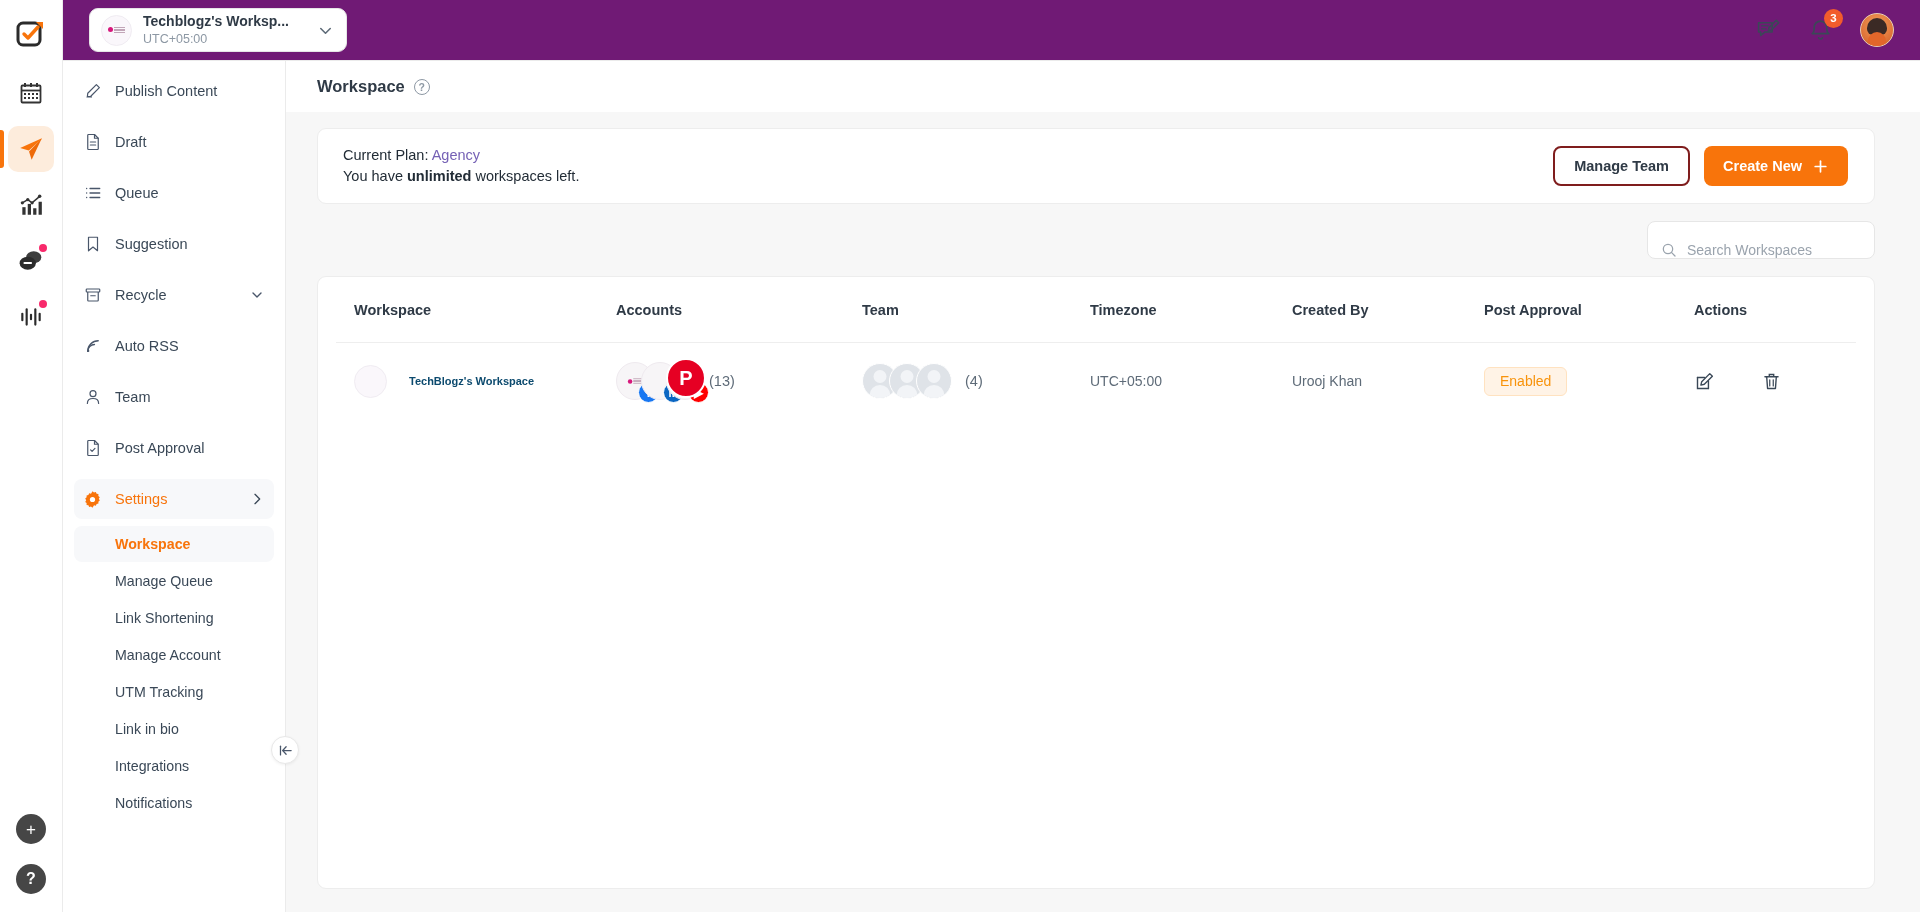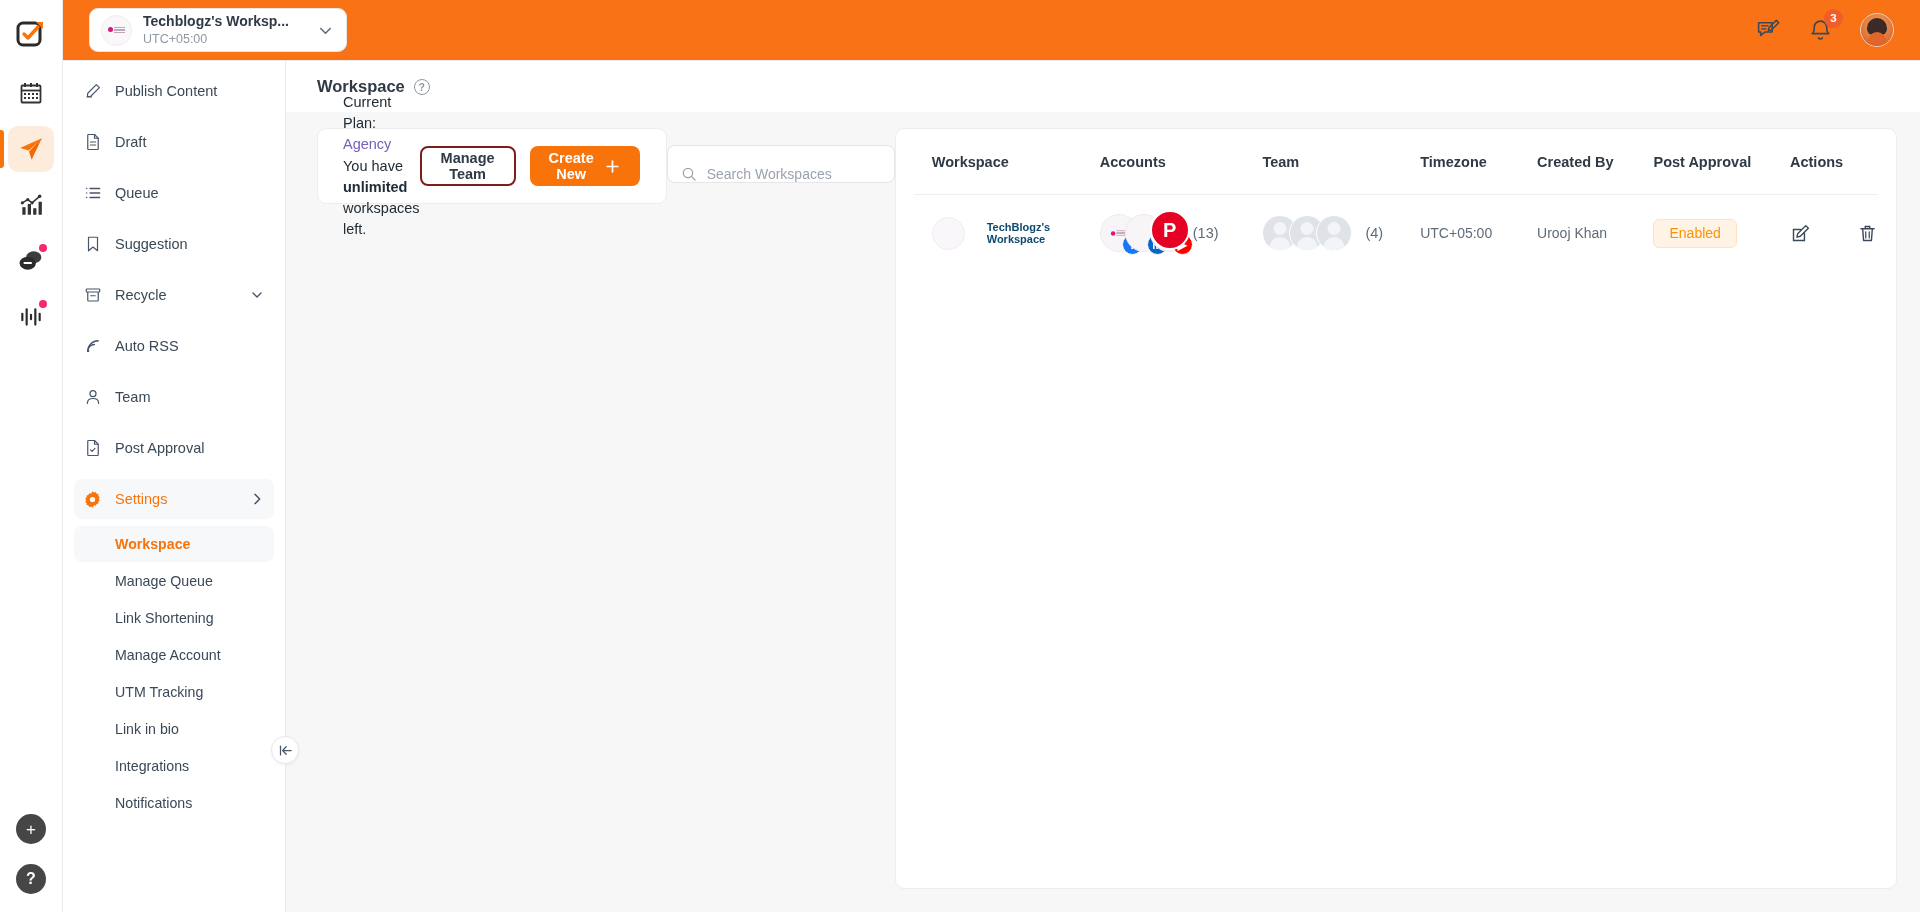--- a/index.html
+++ b/index.html
@@ -84,21 +84,21 @@
     cursor: pointer; z-index: 9; box-shadow: 0 1px 3px rgba(0,0,0,.06);
   }
 
   
   .main { flex: 1; height: 912px; display: flex; flex-direction: column; background:#fff; }
   .topbar {
     height: 61px; flex: 0 0 61px;
     border-bottom: 1px solid #ebebeb;
     display: flex; align-items: center;
     padding: 0 26px 0 0;
-    background: #f97316;
+    background: #701a75;
     position: absolute; top: 0; left: 63px; right: 0; z-index: 5;
   }
   .ws-switcher {
     margin-left: 26px;
     width: 258px; height: 44px;
     border: 1px solid #e6e6e6; border-radius: 9px;
     display: flex; align-items: center; padding: 0 11px; gap: 11px;
     cursor: pointer; background: #fff;
   }
   .ws-avatar {
@@ -141,21 +141,21 @@
     height: 51px; display: flex; align-items: center; gap: 9px;
     padding: 0 0 0 31px; background: #fff;
   }
   .page-title { font-size: 16.5px; font-weight: 700; color: #2f3a46; }
   .help-ring {
     width: 16px; height: 16px; border-radius: 50%; border: 1.3px solid #8d98a4;
     color: #8d98a4; font-size: 10.5px; display: flex; align-items: center; justify-content: center;
     cursor: pointer; font-weight: 600;
   }
 
-  .panel { flex: 1; background: #f7f7f7; padding: 16px 23px 0 31px; min-height: 0; display: flex; flex-direction: row; }
+  .panel { flex: 1; background: #f7f7f7; padding: 16px 45px 0 31px; min-height: 0; display: flex; flex-direction: column; }
 
   .plan-card {
     background: #fff; border: 1px solid #ededed; border-radius: 9px;
     height: 76px; display: flex; align-items: center;
     padding: 0 26px 0 25px; flex: 0 0 76px;
   }
   .plan-text { font-size: 14.5px; color: #222c36; line-height: 1.45; }
   .plan-text .plan-link { color: #7561b5; }
   .plan-text b { font-weight: 700; }
   .plan-actions { margin-left: auto; display: flex; align-items: center; gap: 14px; }

